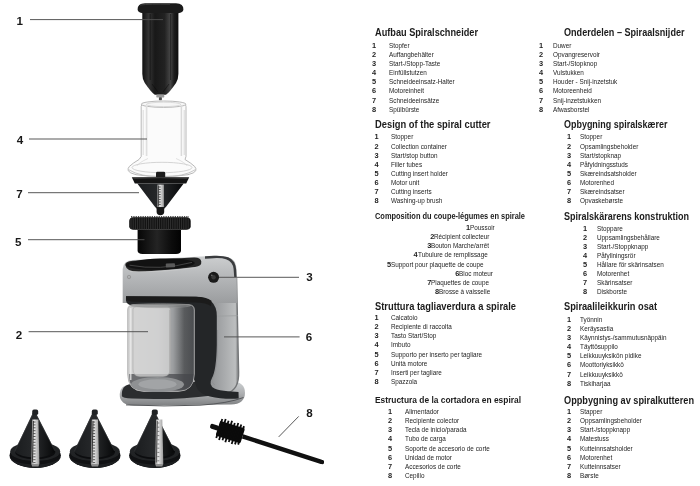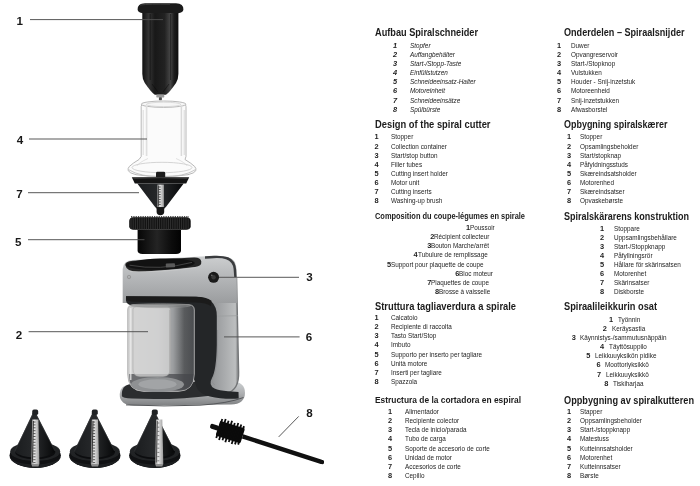--- a/index.html
+++ b/index.html
@@ -225,21 +225,21 @@
  <text x="18.3" y="245.8">5</text>
  <text x="19" y="339.4">2</text>
  <text x="309.5" y="281.3">3</text>
  <text x="309.1" y="340.5">6</text>
  <text x="309.5" y="417.4">8</text>
 </g>
 </svg>
 
 <div id="T">
     <div class="hd" style="left:374.5px;top:26.76px;font-size:11.5px;transform:scaleX(0.7979);">Aufbau Spiralschneider</div>
-<div class="lst c1" style="left:393px;top:40.76px;font-style:italic;">
+<div class="lst c1" style="left:372px;top:40.76px;">
       <div class="row"><span class="n">1</span><span class="t">Stopfer</span></div>
       <div class="row"><span class="n">2</span><span class="t">Auffangbehälter</span></div>
       <div class="row"><span class="n">3</span><span class="t">Start-/Stopp-Taste</span></div>
       <div class="row"><span class="n">4</span><span class="t">Einfüllstutzen</span></div>
       <div class="row"><span class="n">5</span><span class="t">Schneideeinsatz-Halter</span></div>
       <div class="row"><span class="n">6</span><span class="t">Motoreinheit</span></div>
       <div class="row"><span class="n">7</span><span class="t">Schneideeinsätze</span></div>
       <div class="row"><span class="n">8</span><span class="t">Spülbürste</span></div>
     </div>
 <div class="hd" style="left:374.5px;top:118.76px;font-size:11.5px;transform:scaleX(0.8142);">Design of the spiral cutter</div>
@@ -280,21 +280,21 @@
       <div class="row"><span class="n">1</span><span class="t">Alimentador</span></div>
       <div class="row"><span class="n">2</span><span class="t">Recipiente colector</span></div>
       <div class="row"><span class="n">3</span><span class="t">Tecla de inicio/parada</span></div>
       <div class="row"><span class="n">4</span><span class="t">Tubo de carga</span></div>
       <div class="row"><span class="n">5</span><span class="t">Soporte de accesorio de corte</span></div>
       <div class="row"><span class="n">6</span><span class="t">Unidad de motor</span></div>
       <div class="row"><span class="n">7</span><span class="t">Accesorios de corte</span></div>
       <div class="row"><span class="n">8</span><span class="t">Cepillo</span></div>
     </div>
 <div class="hd" style="left:564.4px;top:26.76px;font-size:11.5px;transform:scaleX(0.7889);">Onderdelen – Spiraalsnijder</div>
-<div class="lst c2" style="left:557px;top:40.76px;">
+<div class="lst c2" style="left:539px;top:40.76px;">
       <div class="row"><span class="n">1</span><span class="t">Duwer</span></div>
       <div class="row"><span class="n">2</span><span class="t">Opvangreservoir</span></div>
       <div class="row"><span class="n">3</span><span class="t">Start-/Stopknop</span></div>
       <div class="row"><span class="n">4</span><span class="t">Vulstukken</span></div>
       <div class="row"><span class="n">5</span><span class="t">Houder - Snij-inzetstuk</span></div>
       <div class="row"><span class="n">6</span><span class="t">Motoreenheid</span></div>
       <div class="row"><span class="n">7</span><span class="t">Snij-inzetstukken</span></div>
       <div class="row"><span class="n">8</span><span class="t">Afwasborstel</span></div>
     </div>
 <div class="hd" style="left:564.4px;top:118.76px;font-size:11.5px;transform:scaleX(0.7786);">Opbygning spiralskærer</div>
@@ -302,32 +302,32 @@
       <div class="row"><span class="n">1</span><span class="t">Stopper</span></div>
       <div class="row"><span class="n">2</span><span class="t">Opsamlingsbeholder</span></div>
       <div class="row"><span class="n">3</span><span class="t">Start/stopknap</span></div>
       <div class="row"><span class="n">4</span><span class="t">Påfyldningsstuds</span></div>
       <div class="row"><span class="n">5</span><span class="t">Skæreindsatsholder</span></div>
       <div class="row"><span class="n">6</span><span class="t">Motorenhed</span></div>
       <div class="row"><span class="n">7</span><span class="t">Skæreindsatser</span></div>
       <div class="row"><span class="n">8</span><span class="t">Opvaskebørste</span></div>
     </div>
 <div class="hd" style="left:564.4px;top:210.72px;font-size:10.6px;transform:scaleX(0.8526);">Spiralskärarens konstruktion</div>
-<div class="lst c2" style="left:600px;top:223.56px;">
+<div class="lst c2" style="left:583px;top:223.56px;">
       <div class="row"><span class="n">1</span><span class="t">Stoppare</span></div>
       <div class="row"><span class="n">2</span><span class="t">Uppsamlingsbehållare</span></div>
       <div class="row"><span class="n">3</span><span class="t">Start-/Stoppknapp</span></div>
       <div class="row"><span class="n">4</span><span class="t">Påfyllningsrör</span></div>
       <div class="row"><span class="n">5</span><span class="t">Hållare för skärinsatsen</span></div>
       <div class="row"><span class="n">6</span><span class="t">Motorenhet</span></div>
       <div class="row"><span class="n">7</span><span class="t">Skärinsatser</span></div>
       <div class="row"><span class="n">8</span><span class="t">Diskborste</span></div>
     </div>
 <div class="hd" style="left:564.4px;top:300.76px;font-size:11.5px;transform:scaleX(0.8039);">Spiraalileikkurin osat</div>
-<div class="lst c2" style="left:566.9px;top:314.86px;text-align:center;">
+<div class="lst c2" style="left:566.9px;top:314.86px;">
       <div class="row"><span class="n">1</span><span class="t">Työnnin</span></div>
       <div class="row"><span class="n">2</span><span class="t">Keräysastia</span></div>
       <div class="row"><span class="n">3</span><span class="t">Käynnistys-/sammutusnäppäin</span></div>
       <div class="row"><span class="n">4</span><span class="t">Täyttösuppilo</span></div>
       <div class="row"><span class="n">5</span><span class="t">Leikkuuyksikön pidike</span></div>
       <div class="row"><span class="n">6</span><span class="t">Moottoriyksikkö</span></div>
       <div class="row"><span class="n">7</span><span class="t">Leikkuuyksikkö</span></div>
       <div class="row"><span class="n">8</span><span class="t">Tiskiharjaa</span></div>
     </div>
 <div class="hd" style="left:564.4px;top:394.61px;font-size:10.5px;transform:scaleX(0.8738);">Oppbygning av spiralkutteren</div>

